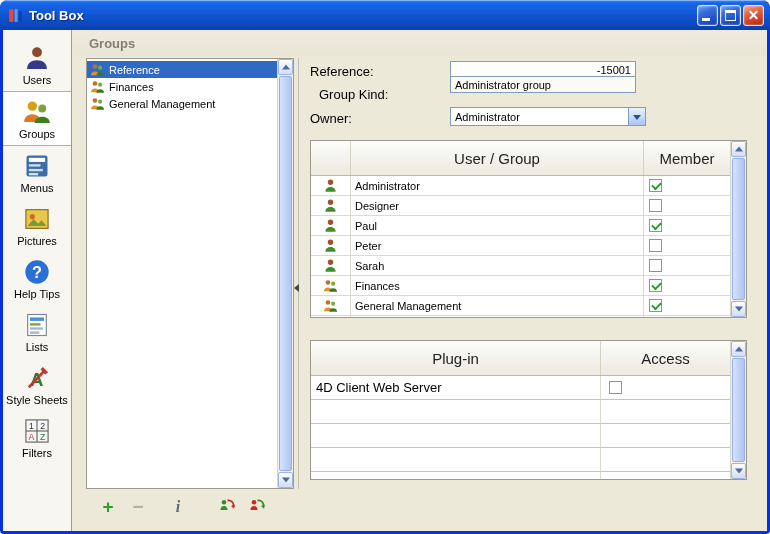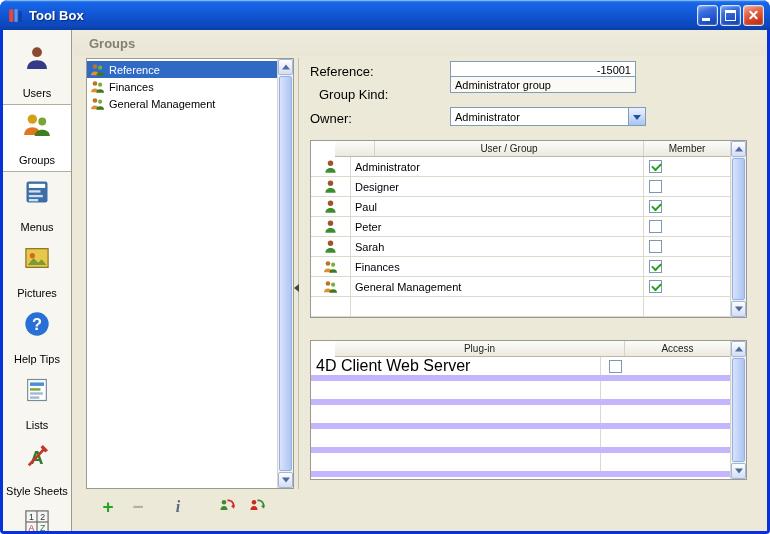--- a/index.html
+++ b/index.html
@@ -28,21 +28,21 @@
             width:11px; height:2px; background:#fff; border-radius:1px; }
   .ic-close::before { transform:rotate(45deg); }
   .ic-close::after  { transform:rotate(-45deg); }
 
   
   .client { position:absolute; left:3px; right:3px; top:30px; bottom:3px; background:#ece9d8; overflow:hidden; }
 
   
   .sidebar { position:absolute; left:0; top:0; width:69px; height:100%;
              background:#f7f6f0; border-right:1px solid #9c9a8c; padding-top:8px; }
-  .side-item { display:flex; flex-direction:column; align-items:center; gap:15px;
+  .side-item { display:flex; flex-direction:column; align-items:center; gap:2px;
                padding:6px 0 5px; cursor:pointer; }
   .side-item.selected { background:#fff; border-top:1px solid #b2af9f; border-bottom:1px solid #b2af9f; }
   .s-icon { width:28px; height:28px; display:inline-flex; }
   .s-label { font-size:11px; color:#000; }
 
   
   .page-header { position:absolute; left:70px; top:0; right:0; height:26px;
                  display:flex; align-items:center; padding-left:16px;
                  background:linear-gradient(#eeebdd,#e9e6d6); }
   .page-title { font-size:13px; font-weight:bold; color:#847f70; }
@@ -104,31 +104,31 @@
                background:linear-gradient(180deg,#e9f1fd 0%,#cfe0fb 45%,#a8c4ef 100%); }
   .combo-arrow { position:absolute; left:50%; top:50%; transform:translate(-50%,-40%);
                  width:0; height:0; border-left:4px solid transparent; border-right:4px solid transparent;
                  border-top:5px solid #21519e; }
 
   
   .xp-table { position:absolute; background:#fff; border:1px solid #9c9a8c; }
   .members-table { left:307px; top:110px; width:437px; height:178px; }
   .plugins-table { left:307px; top:310px; width:437px; height:140px; }
   .t-body { position:absolute; left:0; top:0; right:16px; bottom:0; overflow:hidden; }
-  .t-head { height:16px; display:flex; background:linear-gradient(#fcfcfa,#eceadf);
-            border-bottom:1px solid #bcb8a8; font-size:10px; color:#222;margin-left:24px; }
+  .t-head { height:35px; display:flex; background:linear-gradient(#fcfcfa,#eceadf);
+            border-bottom:1px solid #bcb8a8; font-size:15px; color:#222; }
   .th { display:flex; align-items:center; justify-content:center; }
   .th-icon { width:40px; border-right:1px solid #d6d2c4; }
   .th-name { flex:1; border-right:1px solid #d6d2c4; }
   .th-member { width:86px; }
   .t-row { height:20px; display:flex; border-bottom:1px solid #ddd9cc; font-size:11px; }
   .td-icon { width:40px; border-right:1px solid #ddd9cc; display:flex; align-items:center; justify-content:center; }
   .td-name { flex:1; border-right:1px solid #ddd9cc; display:flex; align-items:center; padding-left:4px; }
   .td-member { width:86px; display:flex; align-items:center; padding-left:5px; }
-  .p-row { height:24px; display:flex; border-bottom:6px solid #c4b5fd; font-size:16px; }
+  .p-row { height:24px; display:flex; border-bottom:1px solid #c4b5fd; font-size:13px; }
   .thp-name { width:290px; border-right:1px solid #d6d2c4; }
   .thp-access { flex:1; }
   .tdp-name { width:290px; border-right:1px solid #ddd9cc; display:flex; align-items:center; padding-left:5px; }
   .tdp-access { flex:1; display:flex; align-items:center; padding-left:8px; }
 
   
   .checkbox { position:relative; width:13px; height:13px; background:#fff; border:1px solid #7c98b5; cursor:pointer; }
   .checkbox.checked::after { content:""; position:absolute; left:2px; top:2px; width:7px; height:4px;
       border-left:2px solid #21a121; border-bottom:2px solid #21a121; transform:rotate(-45deg); }
 </style>

